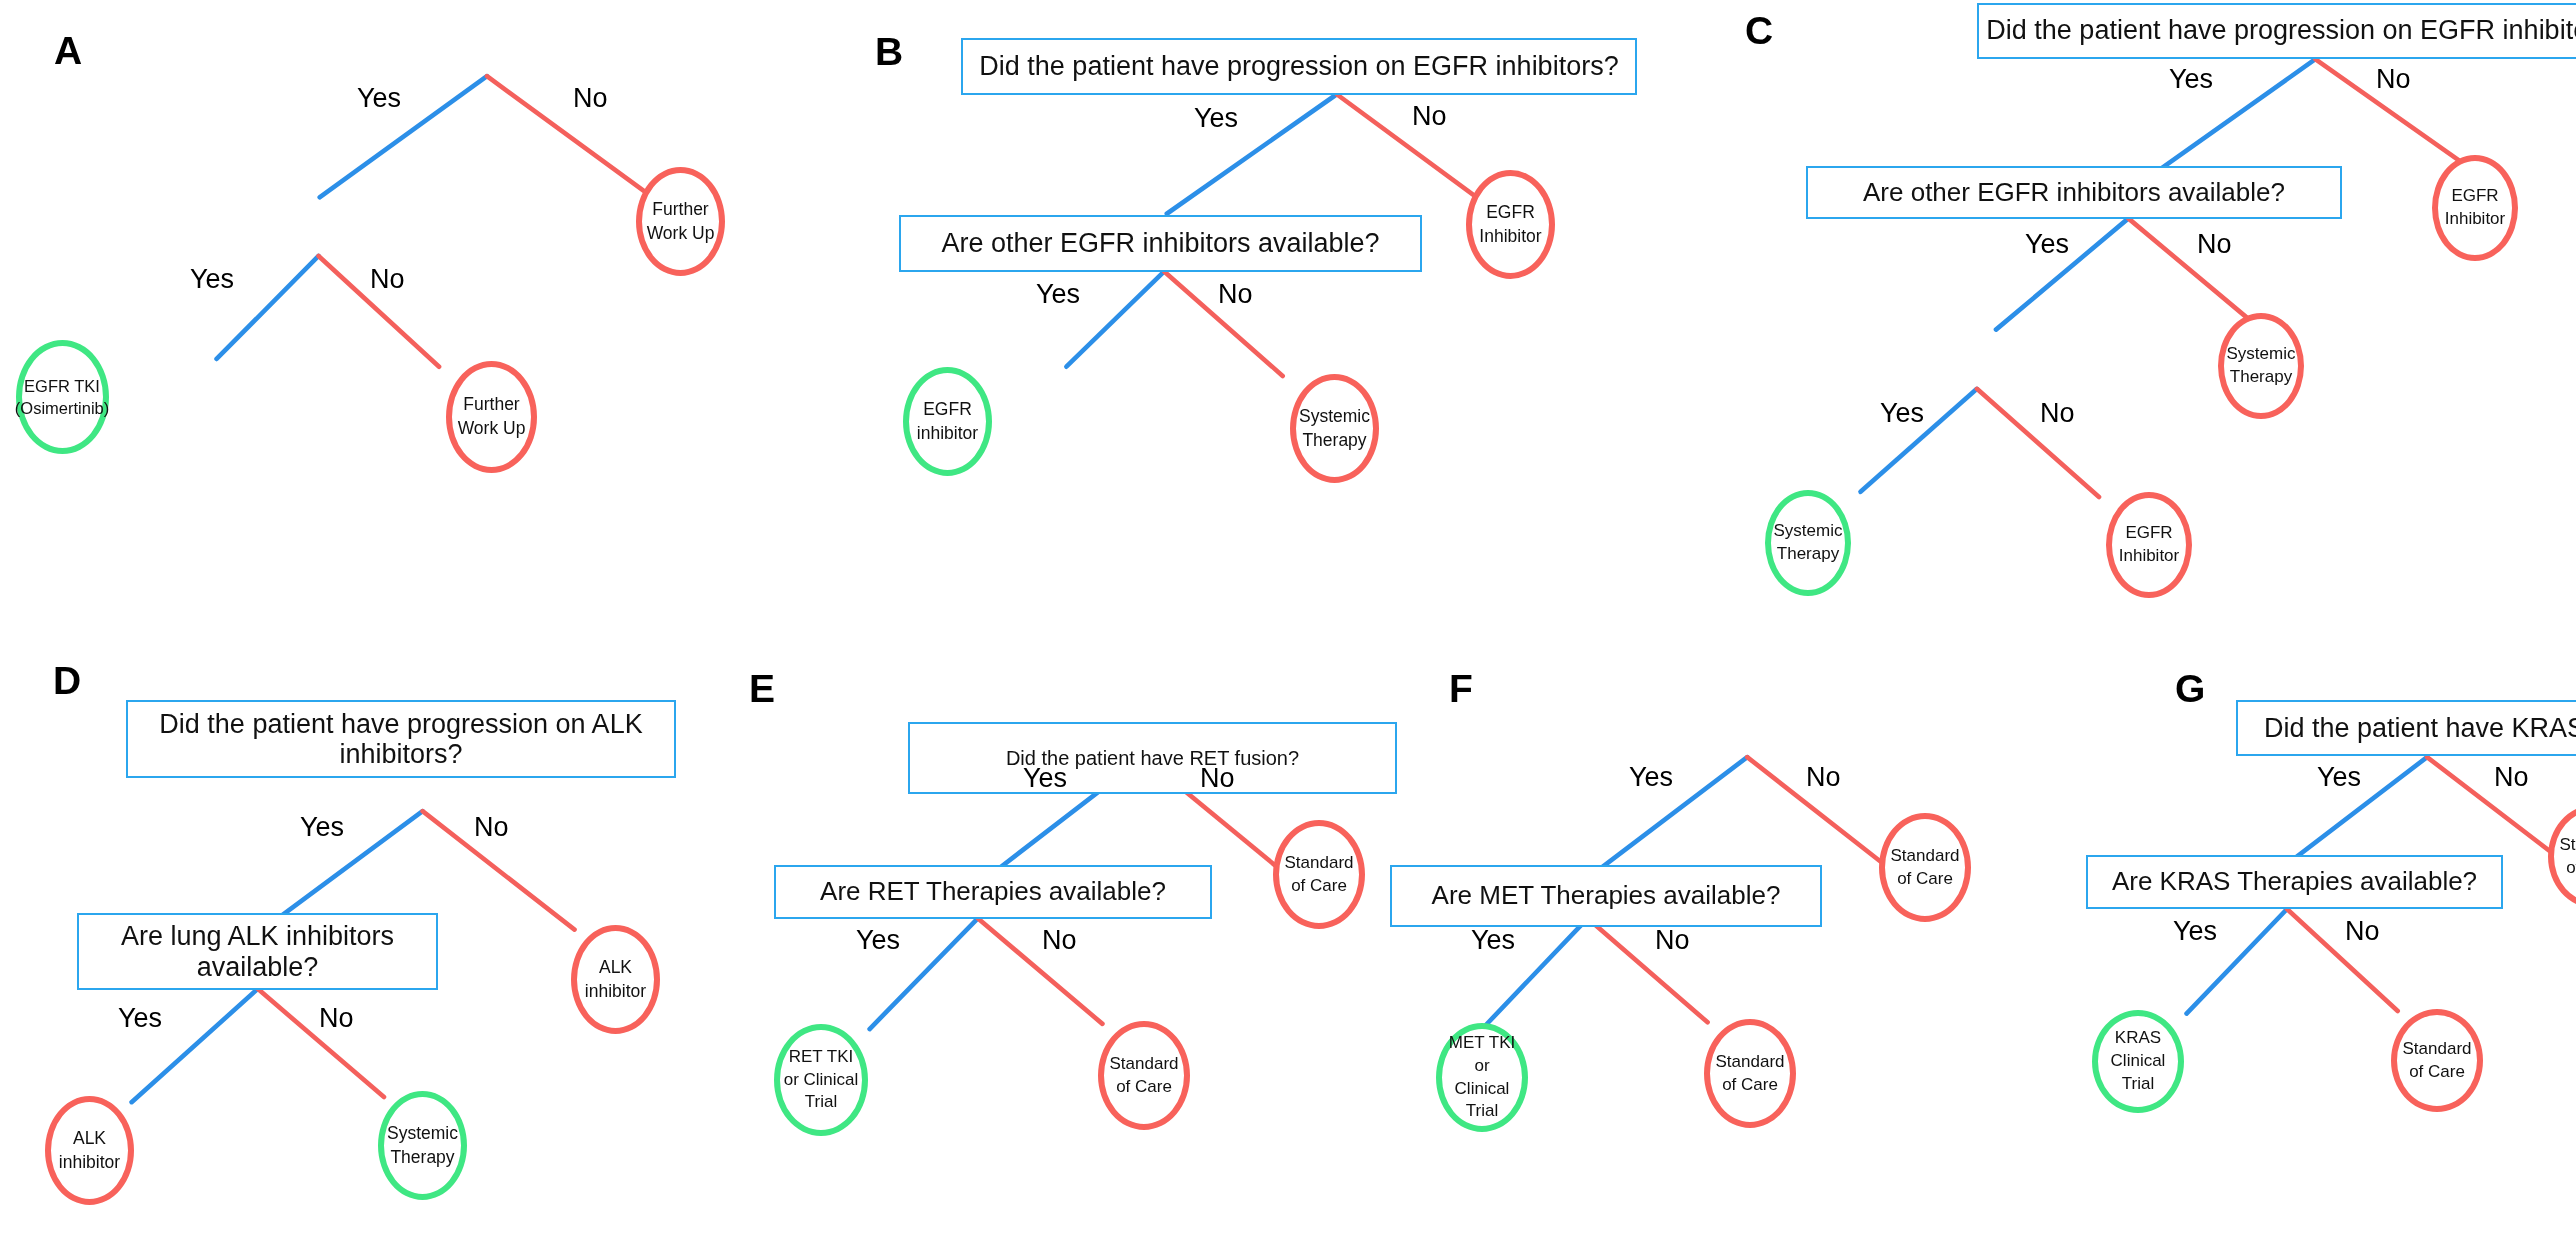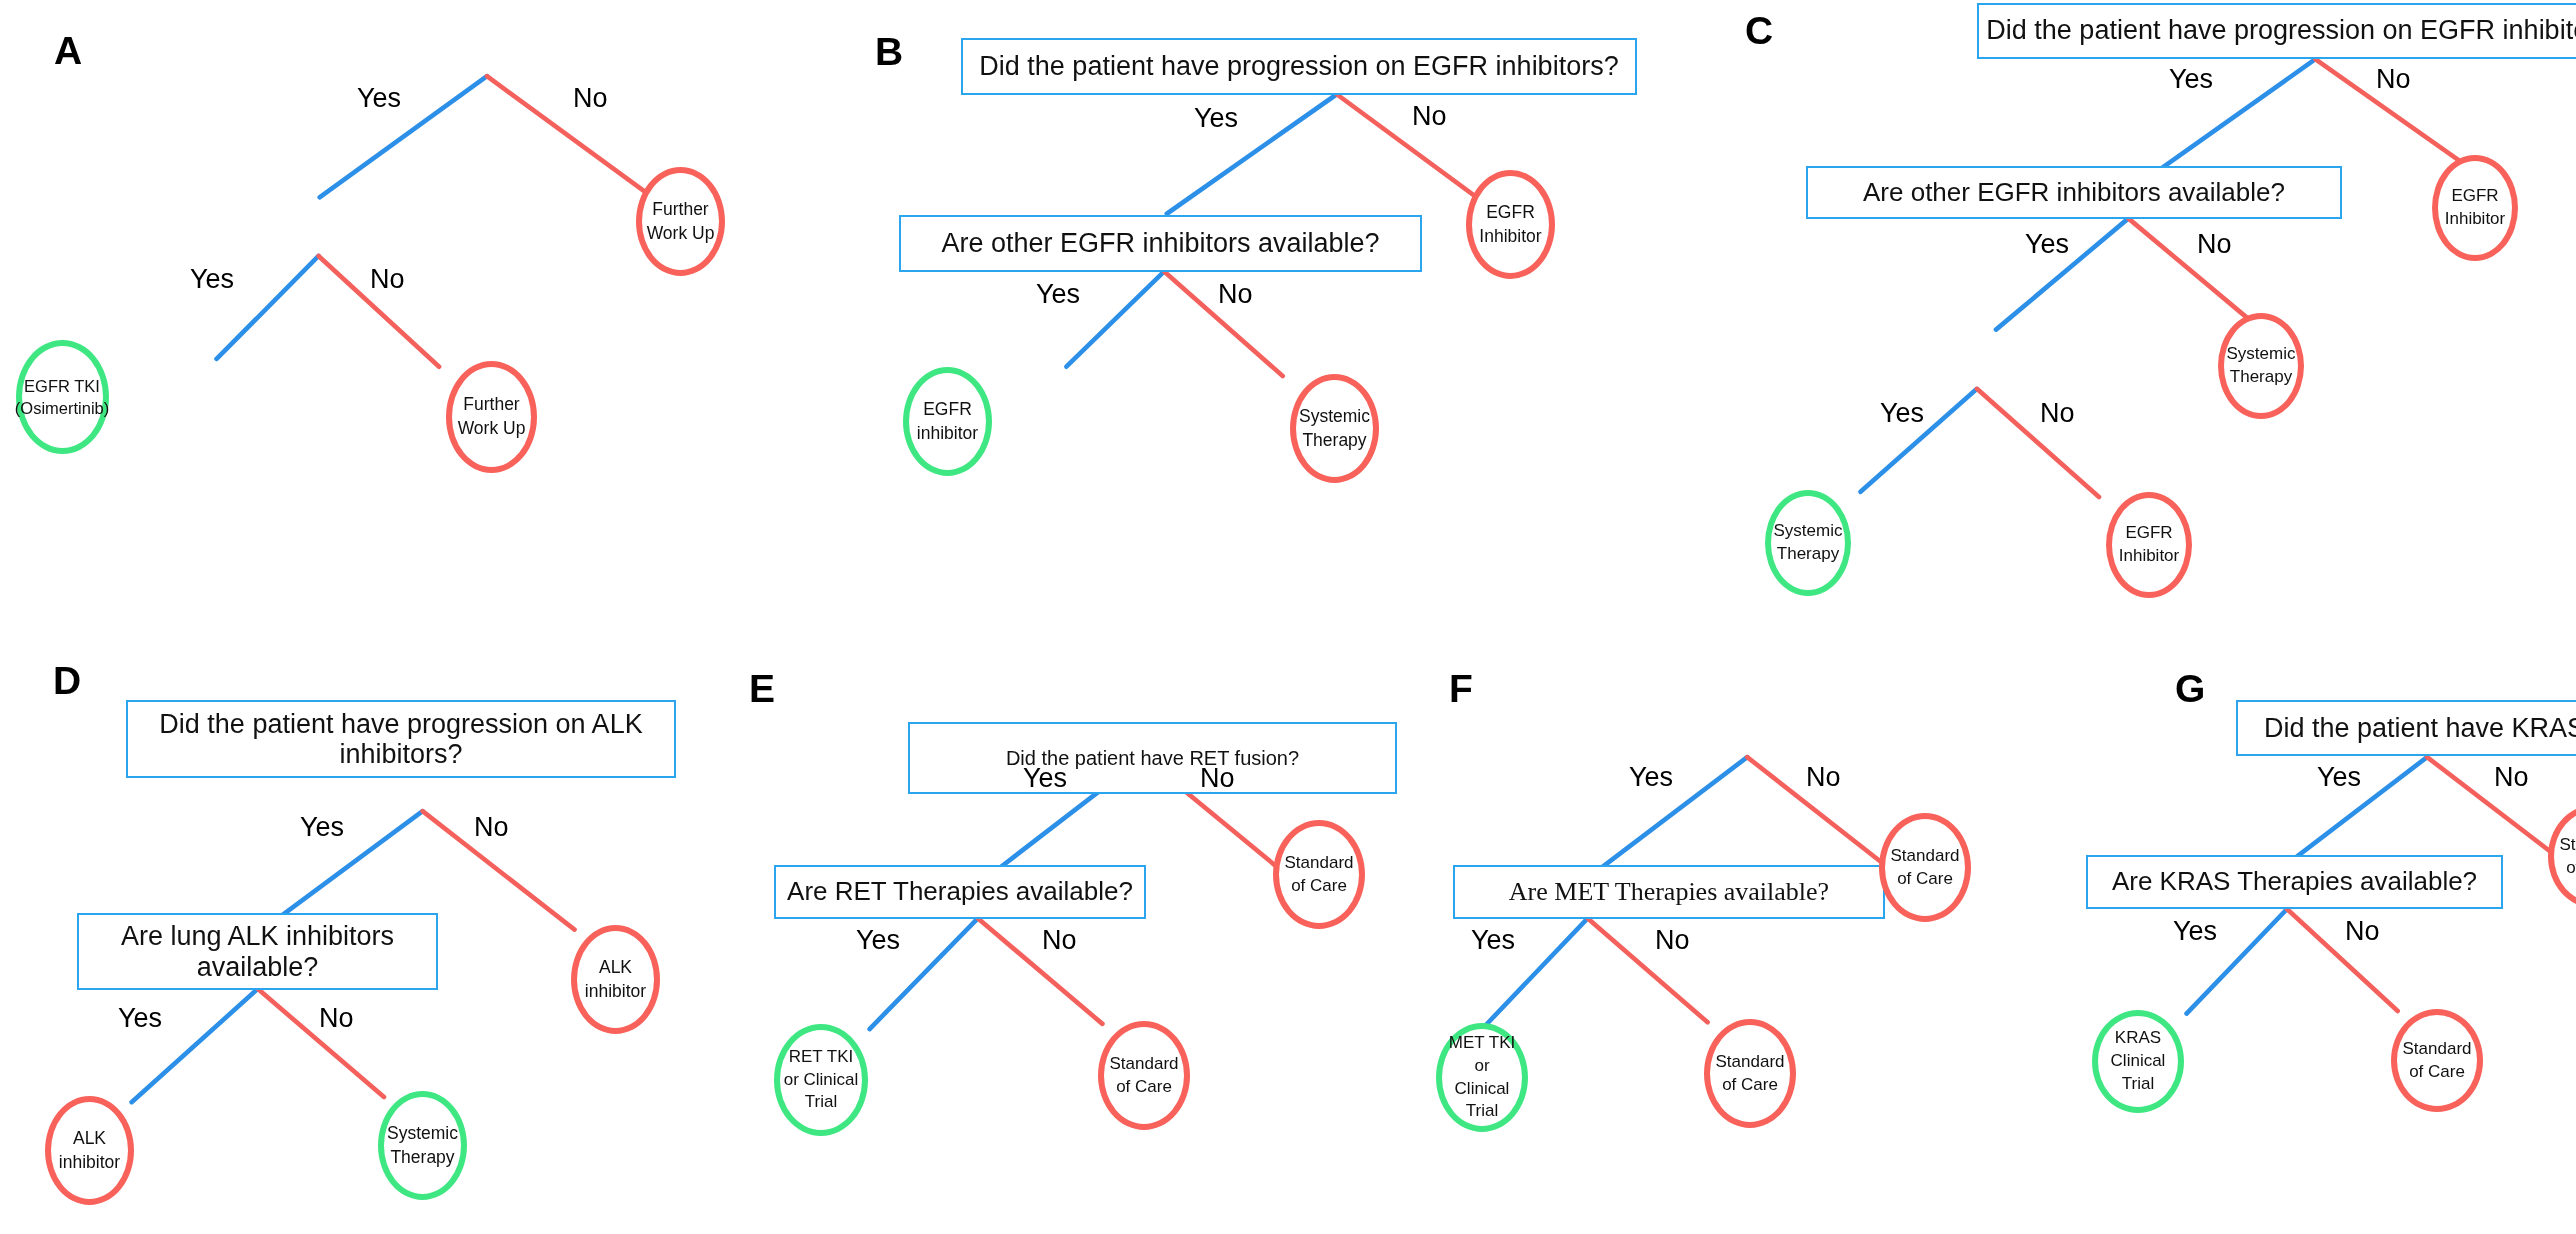--- a/index.html
+++ b/index.html
@@ -148,31 +148,31 @@
   <div class="edge-label" style="left:118px;top:1005px;">Yes</div>
   <div class="edge-label" style="left:319px;top:1005px;">No</div>
   <div class="node red" style="left:571px;top:925px;width:89px;height:109px;font-size:17.5px;">ALK inhibitor</div>
   <div class="node red" style="left:45px;top:1096px;width:89px;height:109px;font-size:17.5px;">ALK inhibitor</div>
   <div class="node green" style="left:378px;top:1091px;width:89px;height:109px;font-size:17.5px;">Systemic Therapy</div>
 
   <div class="panel-letter" style="left:749px;top:669px;">E</div>
   <div class="qbox" style="left:908px;top:702px;width:489px;height:72px;font-size:20px;margin-top:20px;">Did the patient have RET fusion?</div>
   <div class="edge-label" style="left:1023px;top:765px;">Yes</div>
   <div class="edge-label" style="left:1200px;top:765px;">No</div>
-  <div class="qbox" style="left:774px;top:865px;width:372px;height:54px;font-size:26px;">Are RET Therapies available?</div>
+  <div class="qbox" style="left:774px;top:865px;width:438px;height:54px;font-size:26px;">Are RET Therapies available?</div>
   <div class="edge-label" style="left:856px;top:927px;">Yes</div>
   <div class="edge-label" style="left:1042px;top:927px;">No</div>
   <div class="node red" style="left:1273px;top:820px;width:92px;height:109px;font-size:17px;">Standard of Care</div>
   <div class="node green" style="left:774px;top:1024px;width:94px;height:112px;font-size:17px;">RET TKI or Clinical Trial</div>
   <div class="node red" style="left:1098px;top:1021px;width:92px;height:109px;font-size:17px;">Standard of Care</div>
 
   <div class="panel-letter" style="left:1449px;top:669px;">F</div>
   <div class="edge-label" style="left:1629px;top:764px;">Yes</div>
   <div class="edge-label" style="left:1806px;top:764px;">No</div>
-  <div class="qbox" style="left:1453px;top:865px;width:432px;height:54px;font-size:26px;font-family:Liberation Serif, serif;">Are MET Therapies available?</div>
+  <div class="qbox" style="left:1390px;top:865px;width:432px;height:62px;font-size:26px;">Are MET Therapies available?</div>
   <div class="edge-label" style="left:1471px;top:927px;">Yes</div>
   <div class="edge-label" style="left:1655px;top:927px;">No</div>
   <div class="node red" style="left:1879px;top:813px;width:92px;height:109px;font-size:17px;">Standard of Care</div>
   <div class="node green" style="left:1436px;top:1023px;width:92px;height:109px;font-size:17px;">MET TKI or Clinical Trial</div>
   <div class="node red" style="left:1704px;top:1019px;width:92px;height:109px;font-size:17px;">Standard of Care</div>
 
   <div class="panel-letter" style="left:2175px;top:669px;">G</div>
   <div class="qbox" style="left:2236px;top:700px;width:392px;height:56px;font-size:27px;">Did the patient have KRAS?</div>
   <div class="edge-label" style="left:2317px;top:764px;">Yes</div>
   <div class="edge-label" style="left:2494px;top:764px;">No</div>

